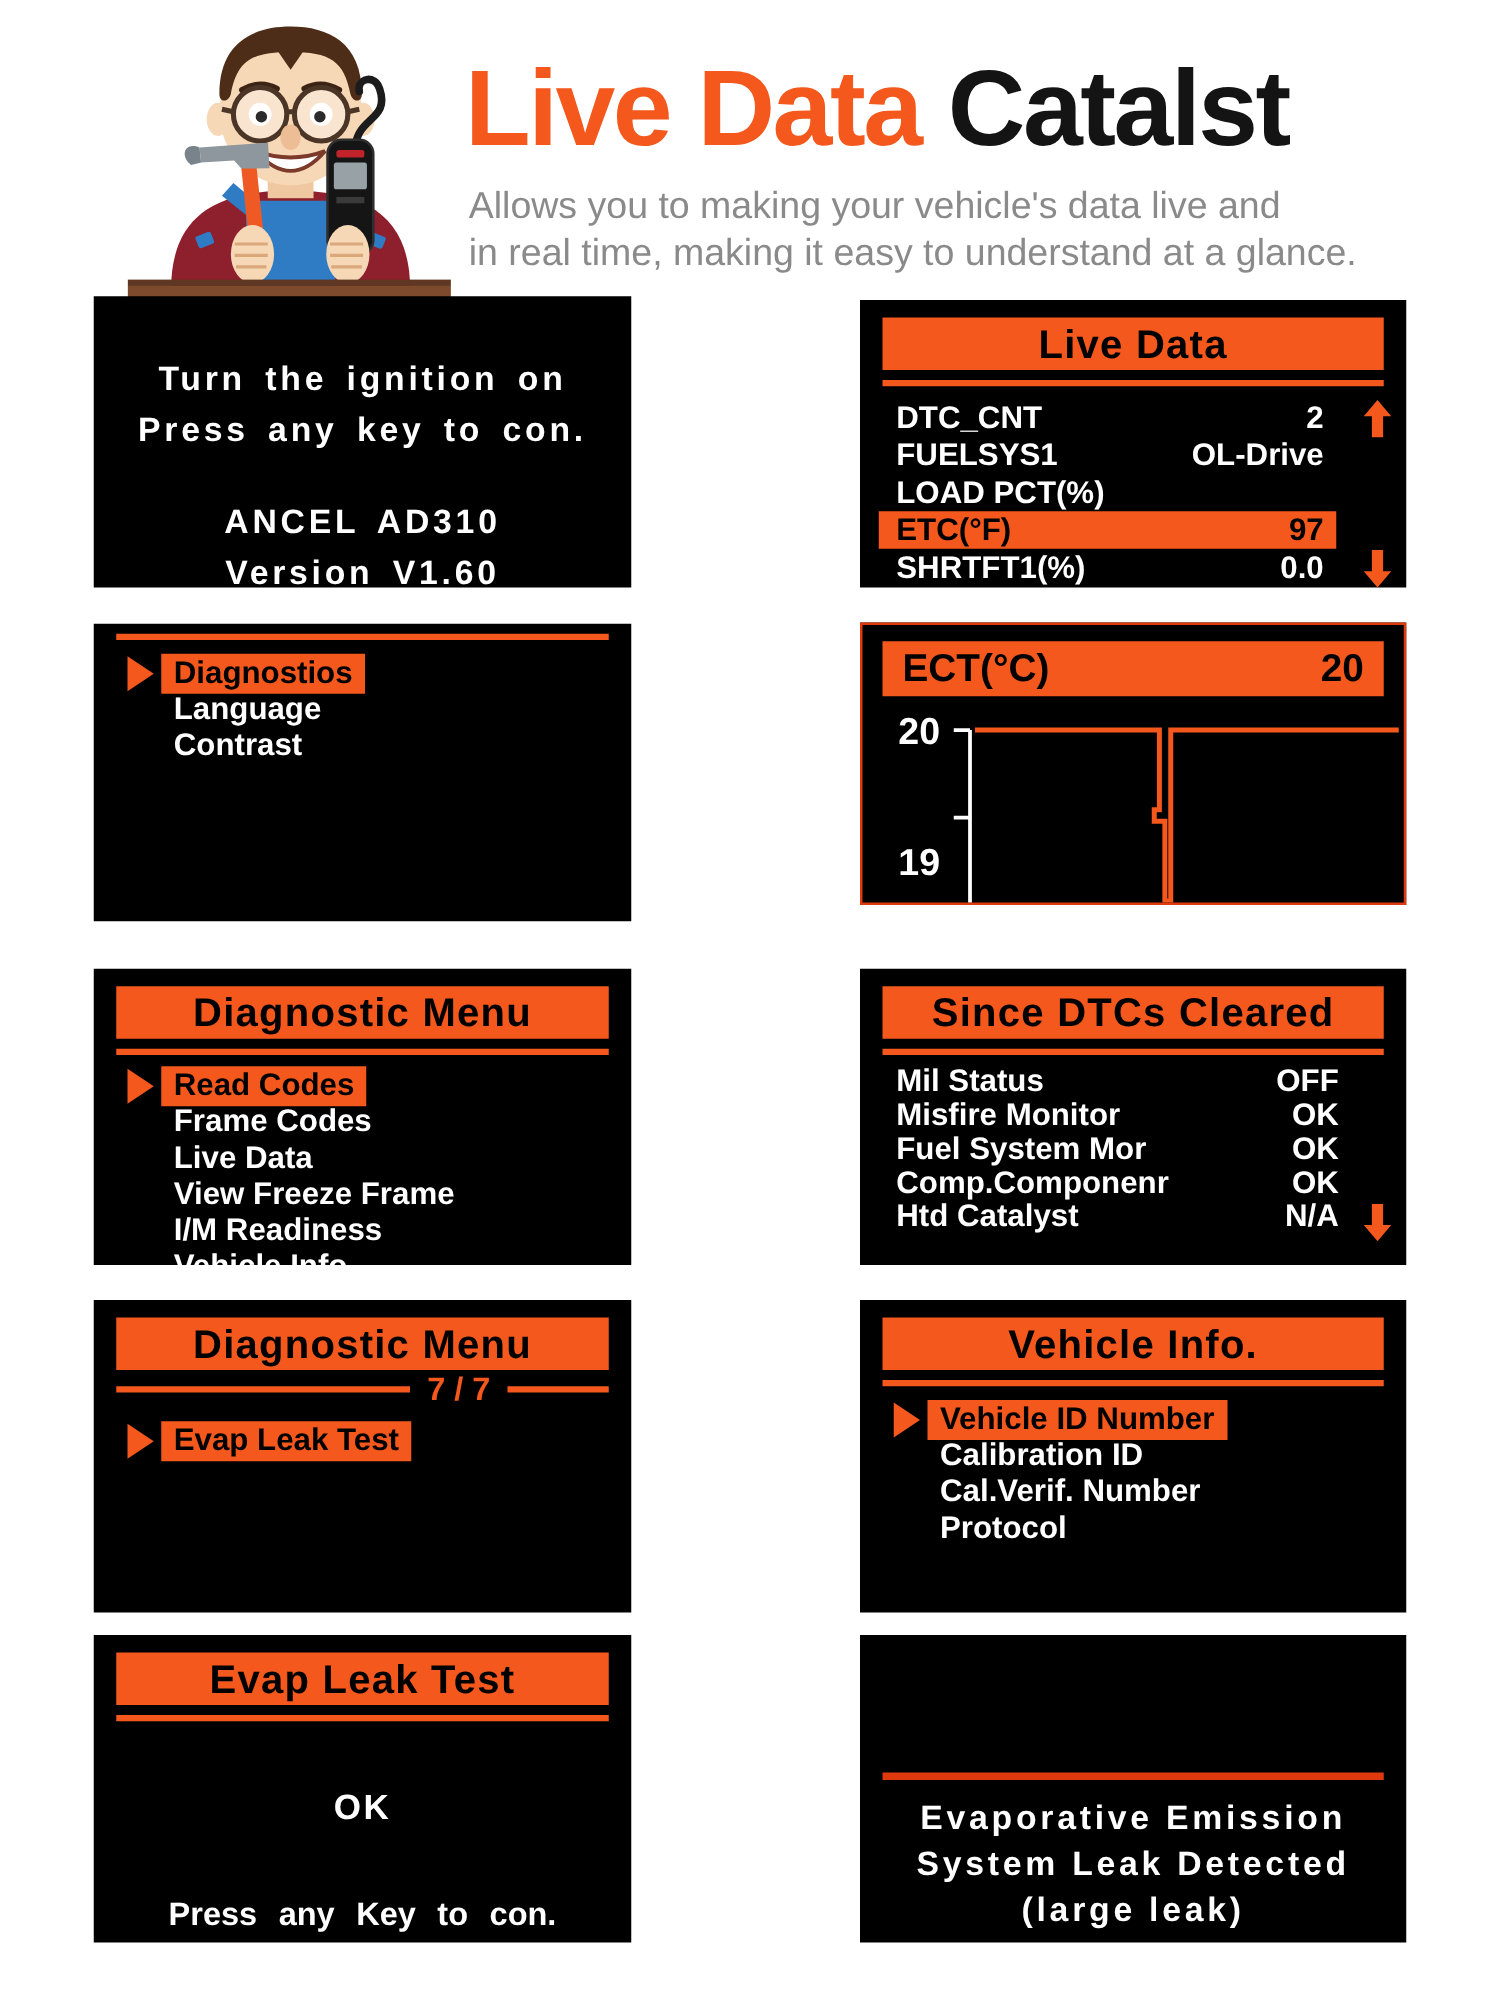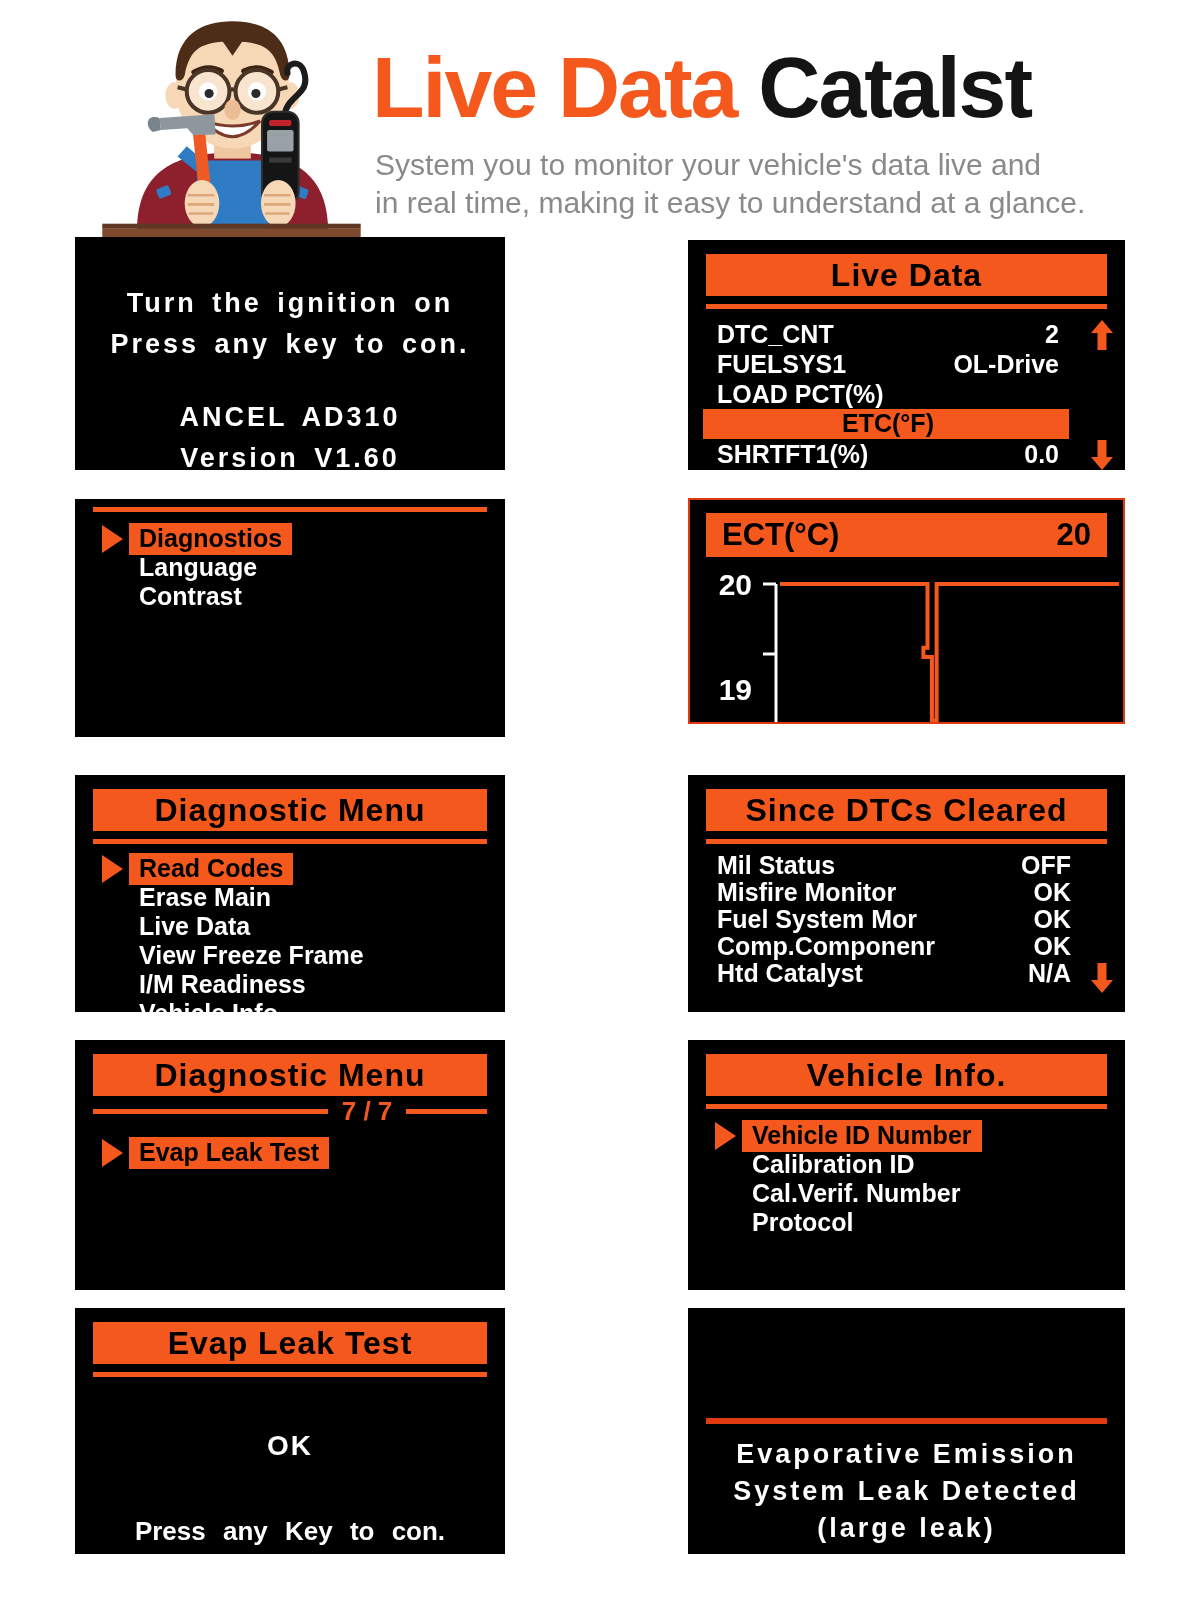--- a/index.html
+++ b/index.html
@@ -31,21 +31,21 @@
   .cursor{width:0;height:0;border-style:solid;border-color:transparent;
           border-width:14px 0 14px 21px;border-left-color:var(--orange);margin-left:27px;flex:0 0 auto;}
   .cursor.off{visibility:hidden;}
   .mtxt{font-size:25px;line-height:29px;color:#fff;padding:1px 10px 2px;margin-left:6px;white-space:nowrap;}
   .mtxt.sel{background:var(--orange);color:#000;}
 
   
   .ldlist{margin:10px 0 0 15px;}
   .ldrow{display:flex;justify-content:space-between;align-items:center;height:30px;
          width:366px;padding:0 10px 0 14px;font-size:25px;}
-  .ldrow.hl{background:var(--orange);color:#000;flex-direction:column;}
+  .ldrow.hl{background:var(--orange);color:#000;}
   .srow{height:27px;width:378px;}
   .arrow{position:absolute;right:12px;}
 
   
   .ect{border:2px solid var(--red);}
   .ect .chead{position:absolute;left:16px;right:16px;top:13px;height:44px;background:var(--orange);
         color:#000;display:flex;align-items:center;justify-content:space-between;
         padding:0 16px;font-size:31px;font-weight:bold;z-index:2;}
   .ect svg{position:absolute;left:0;top:0;z-index:1;}
 
@@ -130,21 +130,21 @@
     </g>
 
     <rect x="2" y="212" width="254" height="5" fill="#5F3722"></rect>
     <rect x="2" y="217" width="254" height="13" fill="#7D4A2E"></rect>
   </svg>
 
   <div class="hero-title">
     <span class="t1">Live Data</span><span class="t2">&nbsp;</span><span class="t2">Catalst</span>
   </div>
   <div class="hero-sub">
-    <div>System you to monitor your vehicle's data live and</div>
+    <div>Allows you to making your vehicle's data live and</div>
     <div>in real time, making it easy to understand at a glance.</div>
   </div>
 
   <div class="panel" style="left:75px;top:237px;width:430px;height:233px;">
     <div class="bootwrap">
       <div>Turn the ignition on</div>
       <div>Press any key to con.</div>
       <div class="bootgap"></div>
       <div>ANCEL AD310</div>
       <div>Version V1.60</div>
@@ -227,21 +227,21 @@
   <div class="panel" style="left:75px;top:775px;width:430px;height:237px;">
     <div class="phead">Diagnostic Menu</div>
     <div class="pbar"></div>
     <div class="mlist" style="margin-top:10px;">
       <div class="mrow">
         <span class="cursor"></span>
         <span class="mtxt sel">Read Codes</span>
       </div>
       <div class="mrow">
         <span class="cursor off"></span>
-        <span class="mtxt">Erase Main</span>
+        <span class="mtxt">Frame Codes</span>
       </div>
       <div class="mrow">
         <span class="cursor off"></span>
         <span class="mtxt">Live Data</span>
       </div>
       <div class="mrow">
         <span class="cursor off"></span>
         <span class="mtxt">View Freeze Frame</span>
       </div>
       <div class="mrow">

